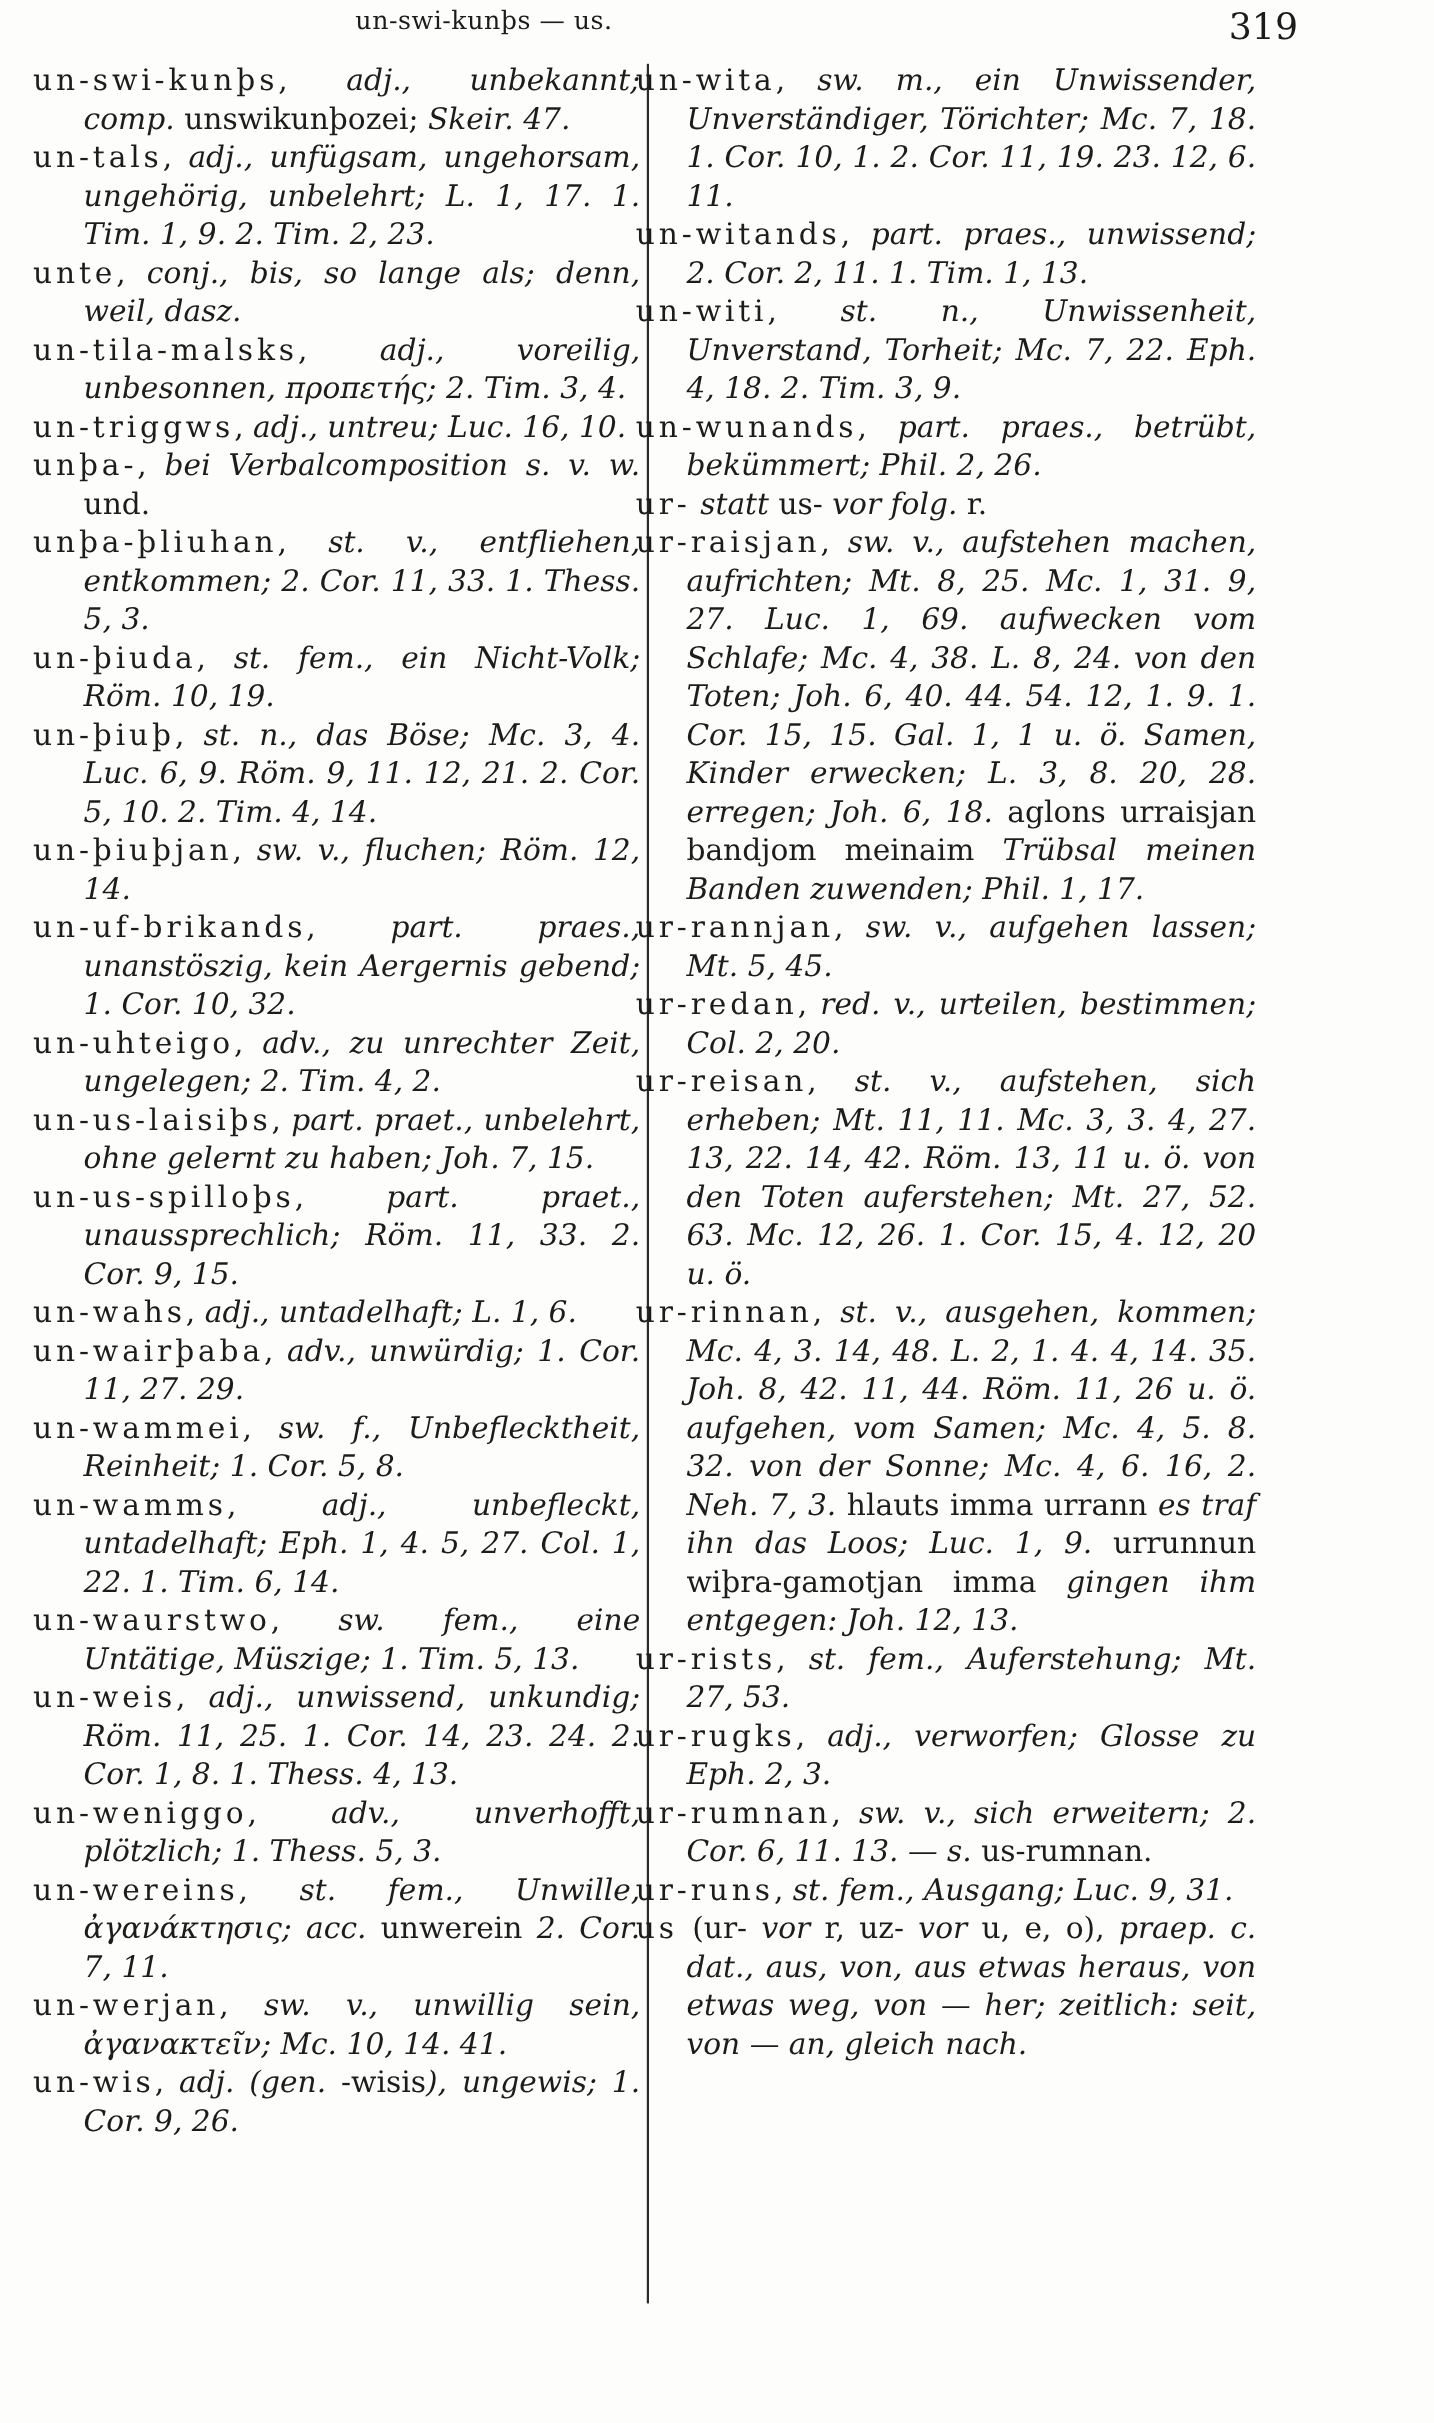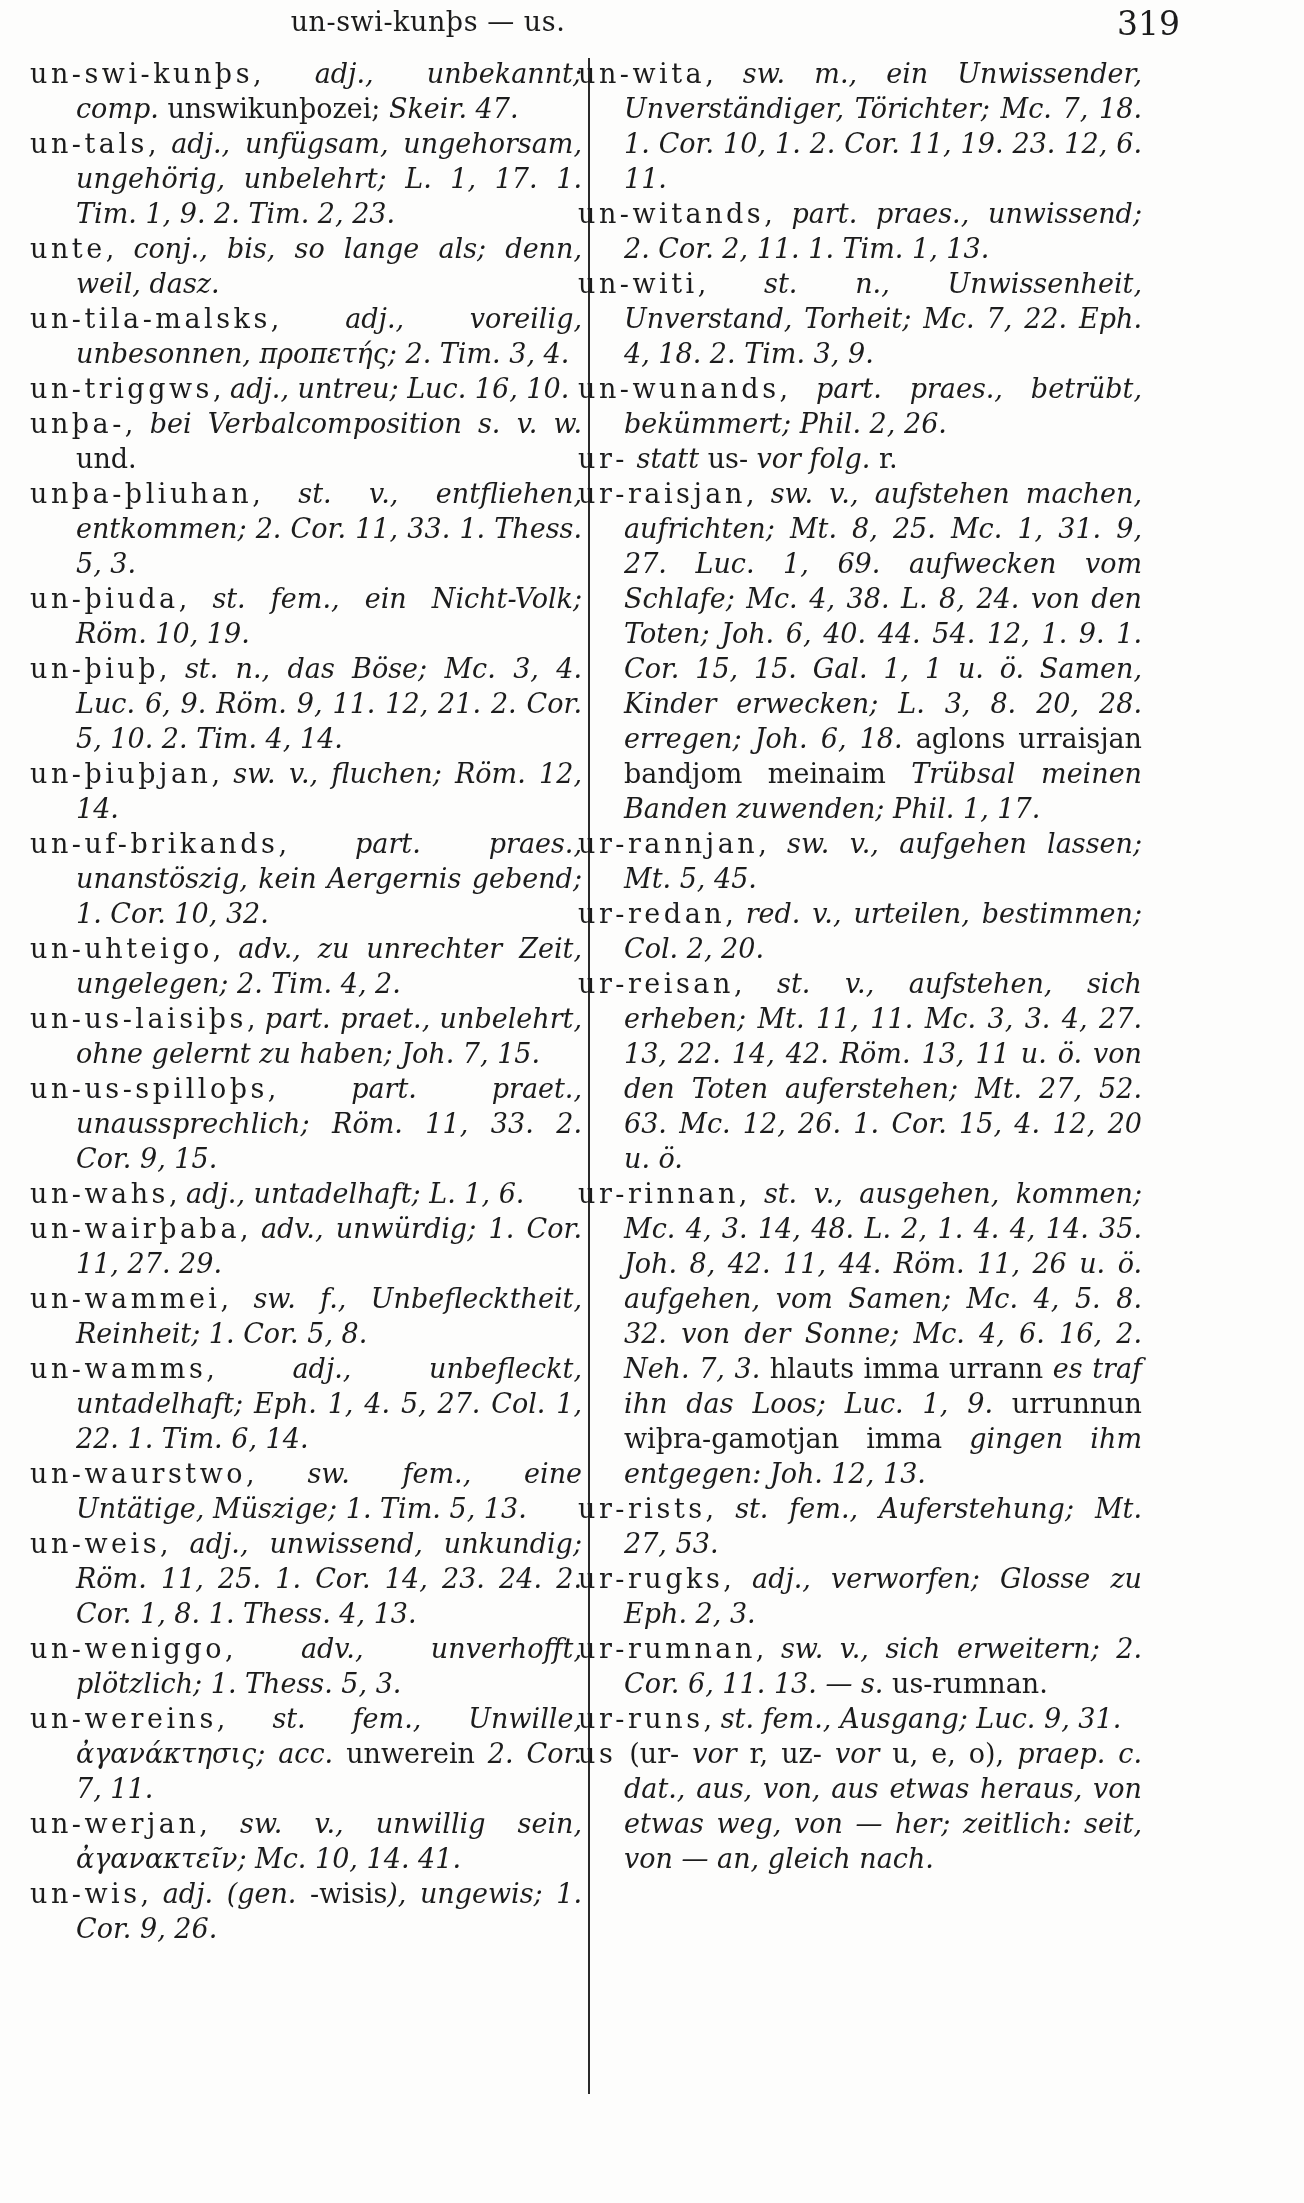--- a/index.html
+++ b/index.html
@@ -11,23 +11,23 @@
     color: #1c1c1c;
     font-family: "DejaVu Serif", serif;
     overflow: hidden;
   }
   .running-head {
     position: absolute;
     top: 6px; left: 0; right: 0; height: 44px;
   }
   .head-title {
     position: absolute;
-    left: 228px; width: 400px;
+    left: 240px; width: 400px;
     text-align: center;
-    font-size: 27px;
+    font-size: 23px;
     letter-spacing: 0.02em;
     white-space: nowrap;
   }
   .page-number {
     position: absolute;
     right: 124px; top: -2px;
     font-size: 33px;
   }
   .column-divider {
     position: absolute;

